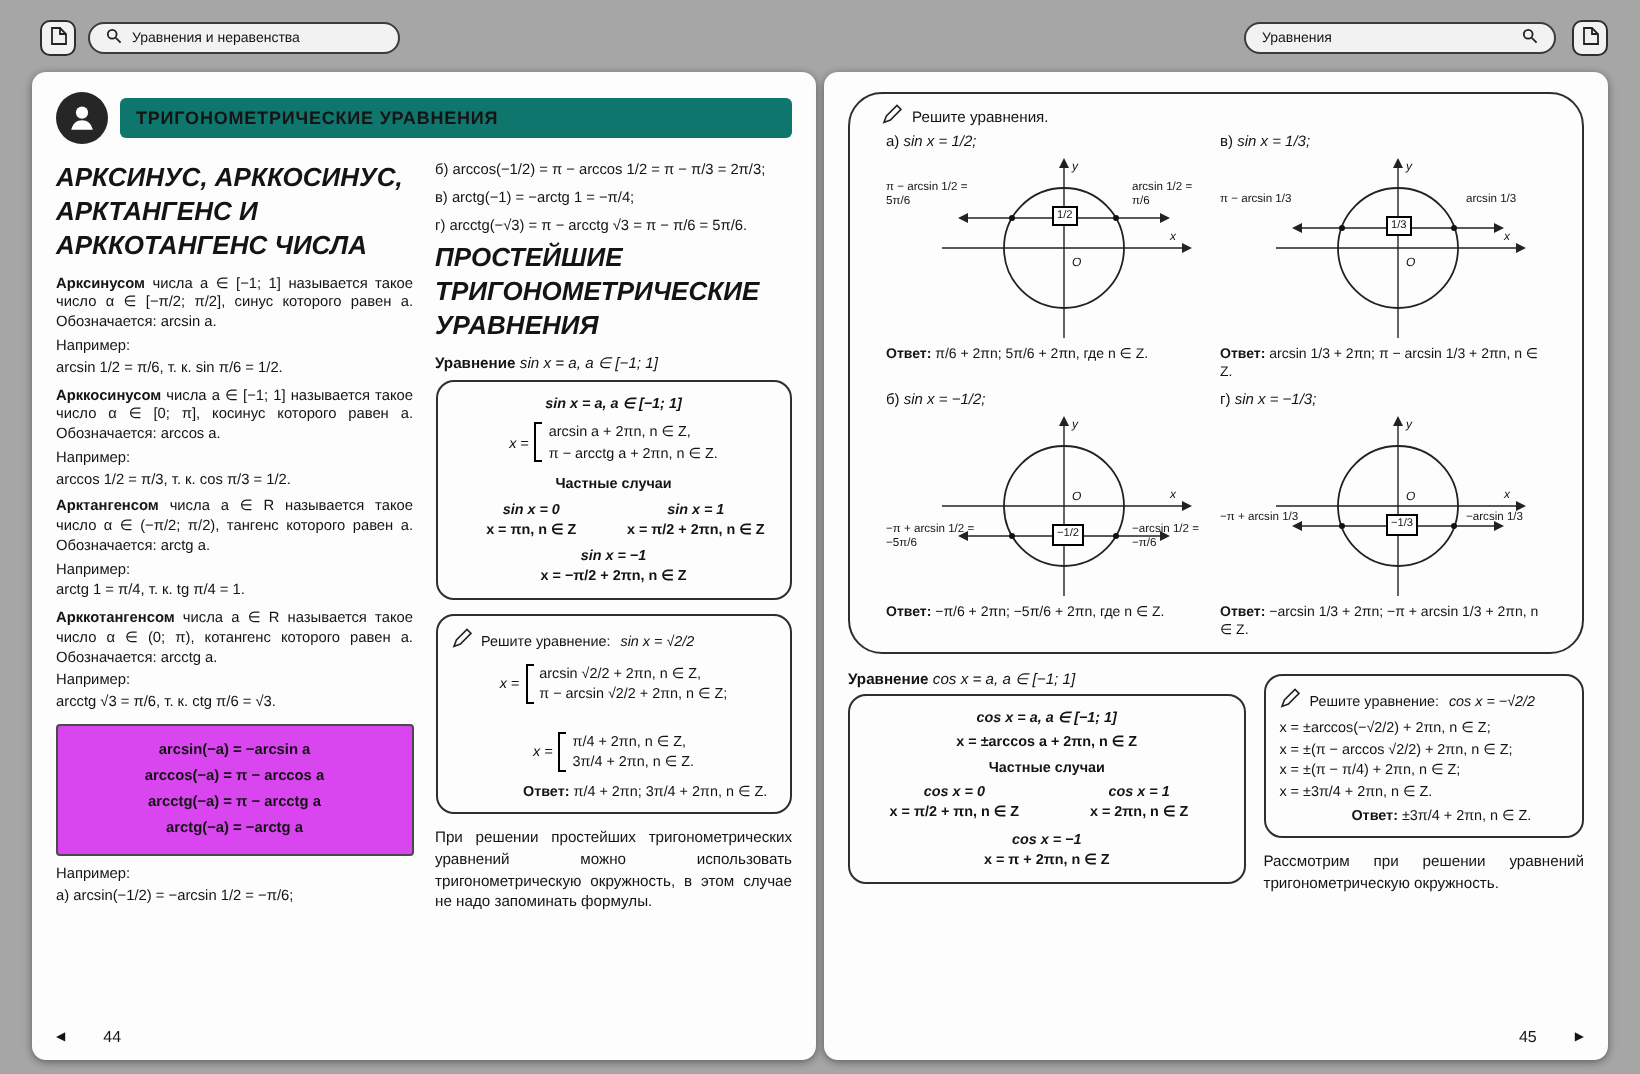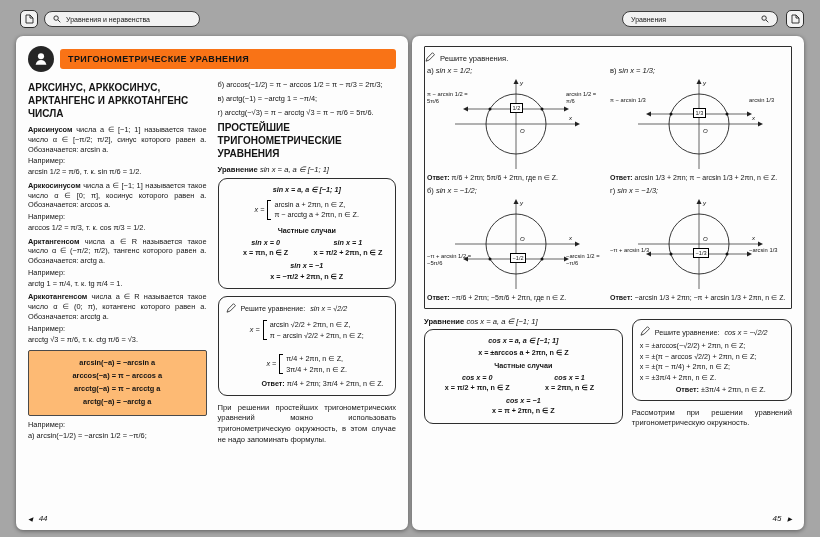--- a/index.html
+++ b/index.html
@@ -33,45 +33,45 @@
   
   .page {
     position: absolute; top: 36px; width: 392px; height: 494px;
     background: #fdfdfd; border-radius: 7px;
     box-shadow: 0 1px 4px rgba(0,0,0,.45);
     padding: 10px 12px 20px 12px;
   }
   #page-left  { left: 16px; }
   #page-right { left: 412px; }
 
-  .pageno { position: absolute; bottom: 7px; font-size: 8px; display: flex; align-items: center; gap: 6px; font-style: italic; }
+  .pageno { position: absolute; bottom: 7px; font-size: 8px; display: flex; align-items: center; gap: 19px; }
   .pageno.l { left: 12px; }
   .pageno.r { right: 12px; }
   .navarrow { font-size: 6px; line-height: 1; cursor: pointer; }
 
   
   .title-row { display: flex; align-items: center; gap: 6px; margin-bottom: 8px; }
   .mascot {
     width: 26px; height: 26px; border-radius: 50%; background: #262626;
     flex: none; display: flex; align-items: center; justify-content: center;
   }
   .title-bar {
-    flex: 1; background: #f97316; border-radius: 3px;
+    flex: 1; background: #0f766e; border-radius: 3px;
     font-weight: bold; font-size: 9px; letter-spacing: .4px; padding: 5px 8px;
   }
   .cols { display: flex; gap: 11px; }
   .col { width: 50%; font-size: 7.4px; line-height: 1.32; }
-  h3.sec { font-size: 10px; font-weight: bold; margin: 1px 0 5px; line-height: 1.3; }
+  h3.sec { font-size: 13px; font-weight: bold; margin: 1px 0 5px; line-height: 1.3; font-style: italic; }
   p.def { text-align: justify; margin-bottom: 2px; }
   p.def b { font-weight: bold; }
   .ex-label { margin: 2px 0 1px; }
   .formula { margin: 0 0 4px; }
   .math { font-style: italic; }
   .id-box {
-    border: 1px solid #4a4a4a; background: #fdba74; border-radius: 2px;
+    border: 1px solid #4a4a4a; background: #d946ef; border-radius: 2px;
     padding: 6px 3px; text-align: center; font-weight: bold;
     font-size: 7.4px; line-height: 1.75; margin: 6px 0 4px;
   }
   .thm-box {
     border: 1.2px solid #2e2e2e; border-radius: 9px;
     padding: 6px; margin: 3px 0 7px; font-size: 7.2px;
   }
   .thm-title { text-align: center; font-weight: bold; margin-bottom: 3px; }
   .sys { display: inline-flex; align-items: center; gap: 3px; margin: 2px 0; }
   .sys-wrap { display: flex; justify-content: center; gap: 10px; flex-wrap: wrap; }
@@ -86,22 +86,22 @@
     border: 1.2px solid #2e2e2e; border-radius: 9px;
     padding: 6px 7px; margin: 3px 0 7px; font-size: 7.2px;
   }
   .solve-head { display: flex; align-items: center; gap: 5px; margin-bottom: 3px; }
   .answer-line { margin-top: 3px; padding-left: 36px; }
   .answer-line b { font-weight: bold; }
   .note { font-size: 7.6px; text-align: justify; line-height: 1.4; margin-top: 3px; }
 
   
   .ex-box {
-    border: 1.2px solid #2e2e2e; border-radius: 1px;
-    padding: 5px 0 3px; margin-bottom: 7px;
+    border: 1.2px solid #2e2e2e; border-radius: 17px;
+    padding: 5px 16px 3px; margin-bottom: 7px;
   }
   .ex-head { display: flex; align-items: center; gap: 5px; font-size: 7.6px; margin-bottom: 1px; }
   .ex-grid { display: flex; flex-wrap: wrap; }
   .cell { width: 50%; padding: 1px 2px 3px; }
   .cell-eq { font-size: 7.5px; }
   .diagram { position: relative; height: 96px; margin-top: 1px; }
   .diagram svg.circ { position: absolute; left: 24px; top: 0; width: 130px; height: 96px; }
   .ax, .ch { stroke: #222; stroke-width: .7; }
   .crc { fill: none; stroke: #222; stroke-width: .9; }
   .ah { fill: #222; }

